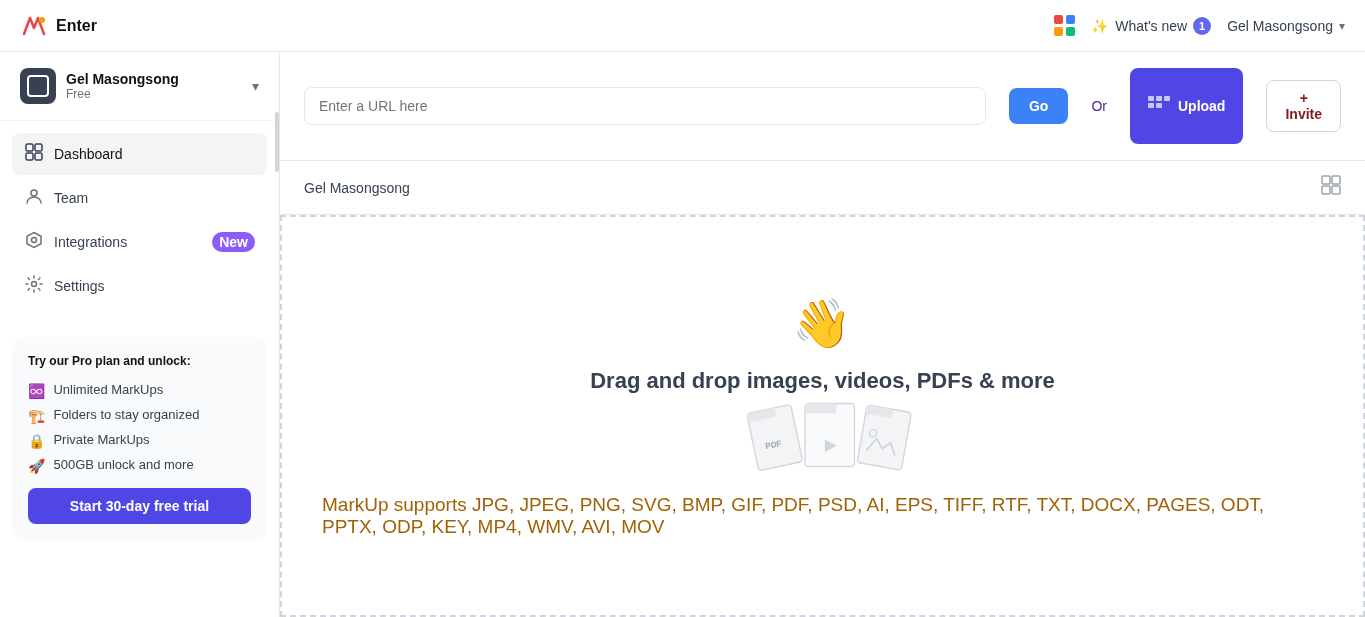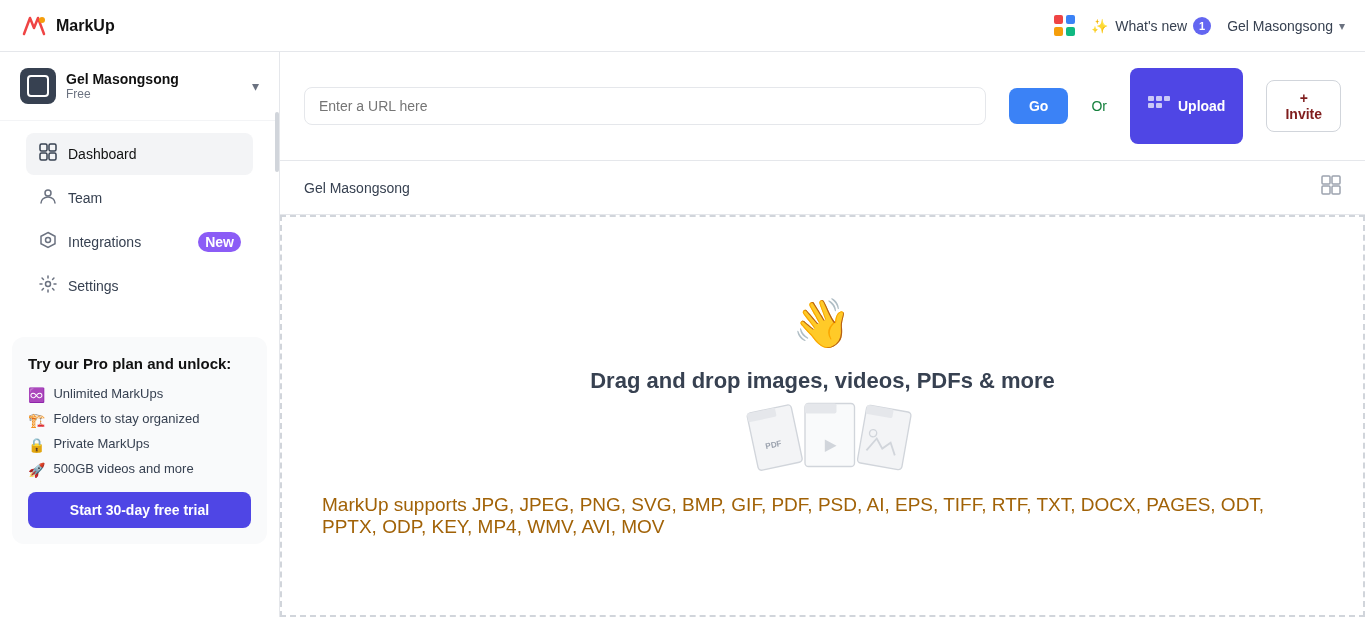--- a/index.html
+++ b/index.html
@@ -56,41 +56,41 @@
       width: 36px; height: 36px; background: #374151; border-radius: 8px;
       display: flex; align-items: center; justify-content: center;
     }
     .workspace-avatar-inner {
       width: 22px; height: 22px; border: 2px solid #fff; border-radius: 4px;
     }
     .workspace-name { font-size: 14px; font-weight: 600; color: #111; }
     .workspace-plan { font-size: 12px; color: #6b7280; }
     .workspace-chevron { color: #6b7280; font-size: 14px; }
 
-    .nav-menu { padding: 12px 26px; }
+    .nav-menu { padding: 12px 12px; }
     .nav-item {
       display: flex; align-items: center; gap: 10px;
       padding: 10px 12px; border-radius: 8px; cursor: pointer;
       font-size: 14px; color: #374151; font-weight: 500;
       text-decoration: none; margin-bottom: 2px;
     }
     .nav-item.active { background: #f3f4f6; color: #111; }
     .nav-icon { font-size: 16px; color: #6b7280; width: 20px; text-align: center; }
     .nav-label { flex: 1; }
     .new-badge {
       background: #8b5cf6; color: #fff; font-size: 14px; font-weight: 700;
       padding: 2px 7px; border-radius: 10px;
     }
 
     
     .pro-plan-box {
       margin: 16px 12px; background: #f9fafb; border-radius: 12px;
       padding: 16px; flex-shrink: 0;
     }
-    .pro-plan-title { font-size: 15px; font-weight: 700; color: #111; margin-bottom: 12px; line-height: 1.4; }
+    .pro-plan-title { font-size: 12px; font-weight: 700; color: #111; margin-bottom: 12px; line-height: 1.4; }
     .pro-feature { display: flex; align-items: flex-start; gap: 8px; margin-bottom: 8px; font-size: 13px; color: #374151; }
     .pro-feature-icon { font-size: 14px; flex-shrink: 0; margin-top: 1px; }
     .start-trial-btn {
       display: block; width: 100%; background: #4f46e5; color: #fff;
       border: none; border-radius: 8px; padding: 10px;
       font-size: 14px; font-weight: 600; cursor: pointer; margin-top: 14px;
       text-align: center;
     }
 
     
@@ -103,21 +103,21 @@
     }
     .url-input {
       width: 100%; padding: 10px 14px; border: 1px solid #e5e7eb; border-radius: 8px;
       font-size: 14px; color: #9ca3af; outline: none;
       background: #fff;
     }
     .go-btn {
       background: #3b82f6; color: #fff; border: none; border-radius: 8px;
       padding: 10px 20px; font-size: 14px; font-weight: 600; cursor: pointer;
     }
-    .or-text { color: #15803d; font-size: 14px; font-weight: 500; }
+    .or-text { color: #4c1d95; font-size: 14px; font-weight: 500; }
     .upload-btn {
       display: flex; align-items: center; gap: 8px;
       background: #4f46e5; color: #fff; border: none; border-radius: 8px;
       padding: 28px 18px; font-size: 14px; font-weight: 600; cursor: pointer;
     }
     .upload-icon { font-size: 16px; }
     .invite-btn {
       display: flex; align-items: center; gap: 6px;
       background: #fff; color: #7f1d1d; border: 1.5px solid #d1d5db; border-radius: 8px;
       padding: 9px 18px; font-size: 14px; font-weight: 600; cursor: pointer;
@@ -160,21 +160,21 @@
 <body>
 
 <nav class="top-nav">
   <div class="top-nav-left">
 
     <svg class="logo-icon" viewBox="0 0 28 28" fill="none">
       <rect width="28" height="28" rx="6" fill="#fff"></rect>
       <path d="M4 22 L10 6 L14 16 L18 6 L24 22" stroke="#ef4444" stroke-width="2.5" stroke-linecap="round" stroke-linejoin="round" fill="none"></path>
       <circle cx="22" cy="8" r="3" fill="#f59e0b"></circle>
     </svg>
-    <span class="logo-text">MarkUp</span>
+    <span class="logo-text">Enter</span>
   </div>
   <div class="top-nav-right">
     <div class="apps-icon">
       <div class="apps-icon-dot"></div>
       <div class="apps-icon-dot"></div>
       <div class="apps-icon-dot"></div>
       <div class="apps-icon-dot"></div>
     </div>
     <button class="whats-new-btn">
       <span>✨</span>
@@ -261,21 +261,21 @@
         <div class="pro-feature">
           <span class="pro-feature-icon">🏗️</span>
           <span>Folders to stay organized</span>
         </div>
         <div class="pro-feature">
           <span class="pro-feature-icon">🔒</span>
           <span>Private MarkUps</span>
         </div>
         <div class="pro-feature">
           <span class="pro-feature-icon">🚀</span>
-          <span>500GB videos and more</span>
+          <span>500GB unlock and more</span>
         </div>
         <button class="start-trial-btn">Start 30-day free trial</button>
       </div>
 
     </div>
 
     <div class="sidebar-scrollbar-track">
       <div class="sidebar-scrollbar-thumb"></div>
     </div>
   </div>

